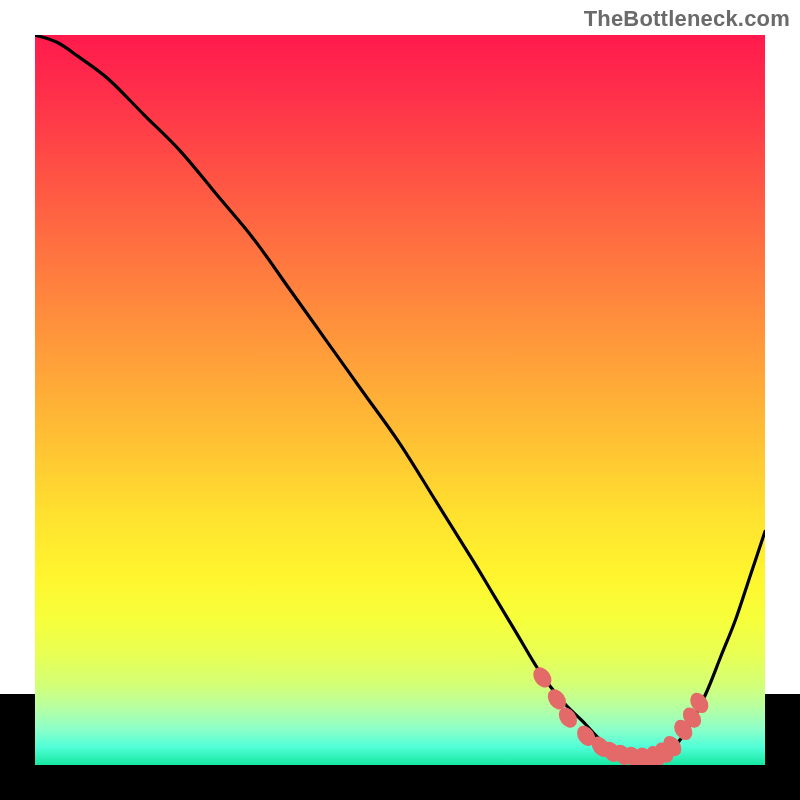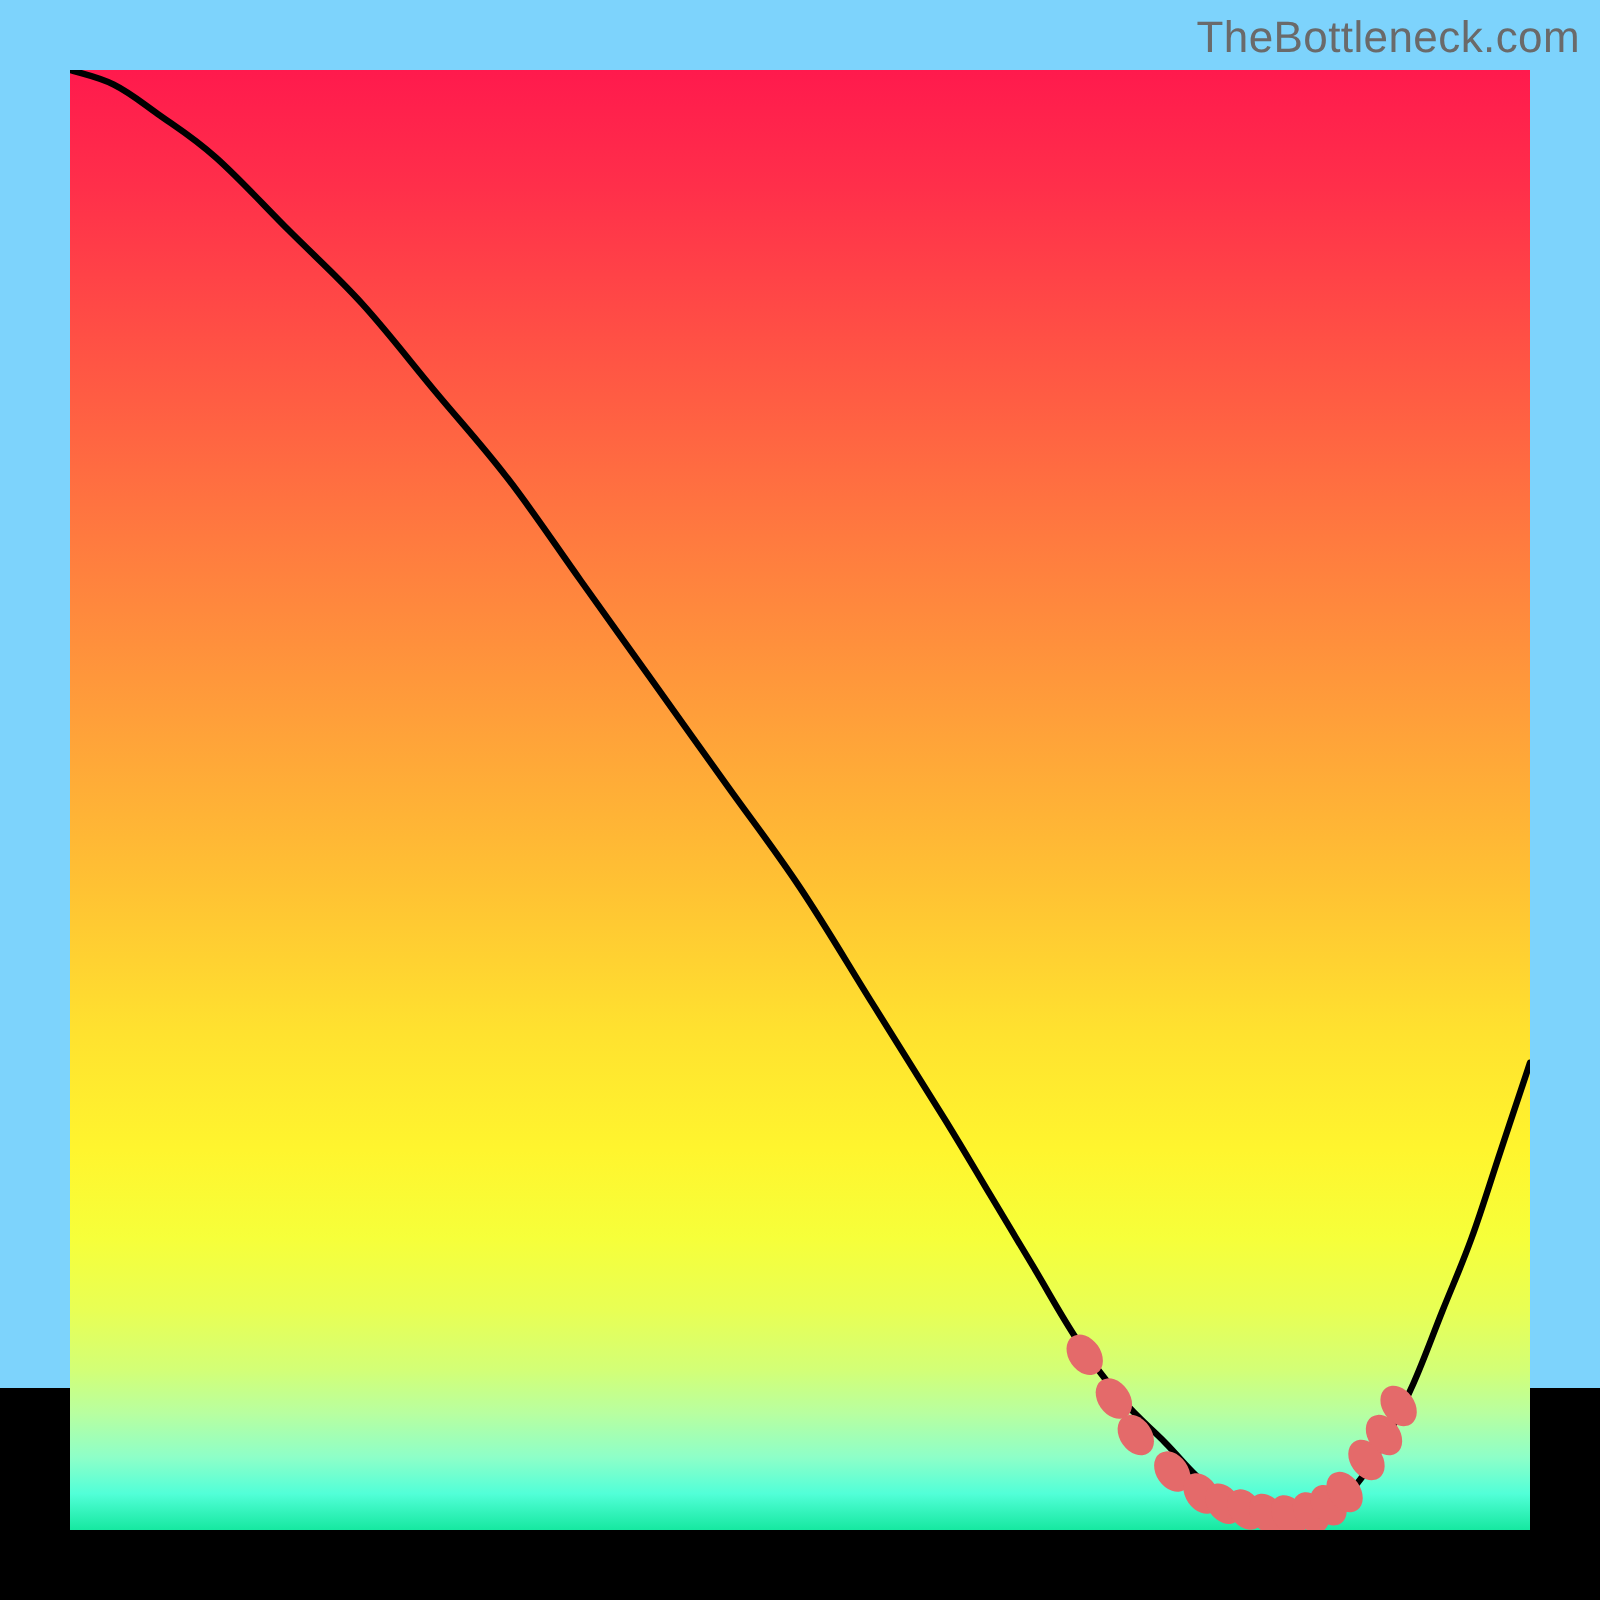--- a/index.html
+++ b/index.html
@@ -10,21 +10,22 @@
     background: #000;
     overflow: hidden;
     font-family: Arial, Helvetica, sans-serif;
   }
   .frame {
     position: absolute;
     left: 0;
     top: 0;
     width: 800px;
     height: 694px;
-    background: #7dd3fc;
+    background: #ffffff;
+    font-weight: bold;
   }
   .plot-area {
     position: absolute;
     left: 35px;
     top: 35px;
     width: 730px;
     height: 730px;
     overflow: hidden;
   }
   .gradient {

